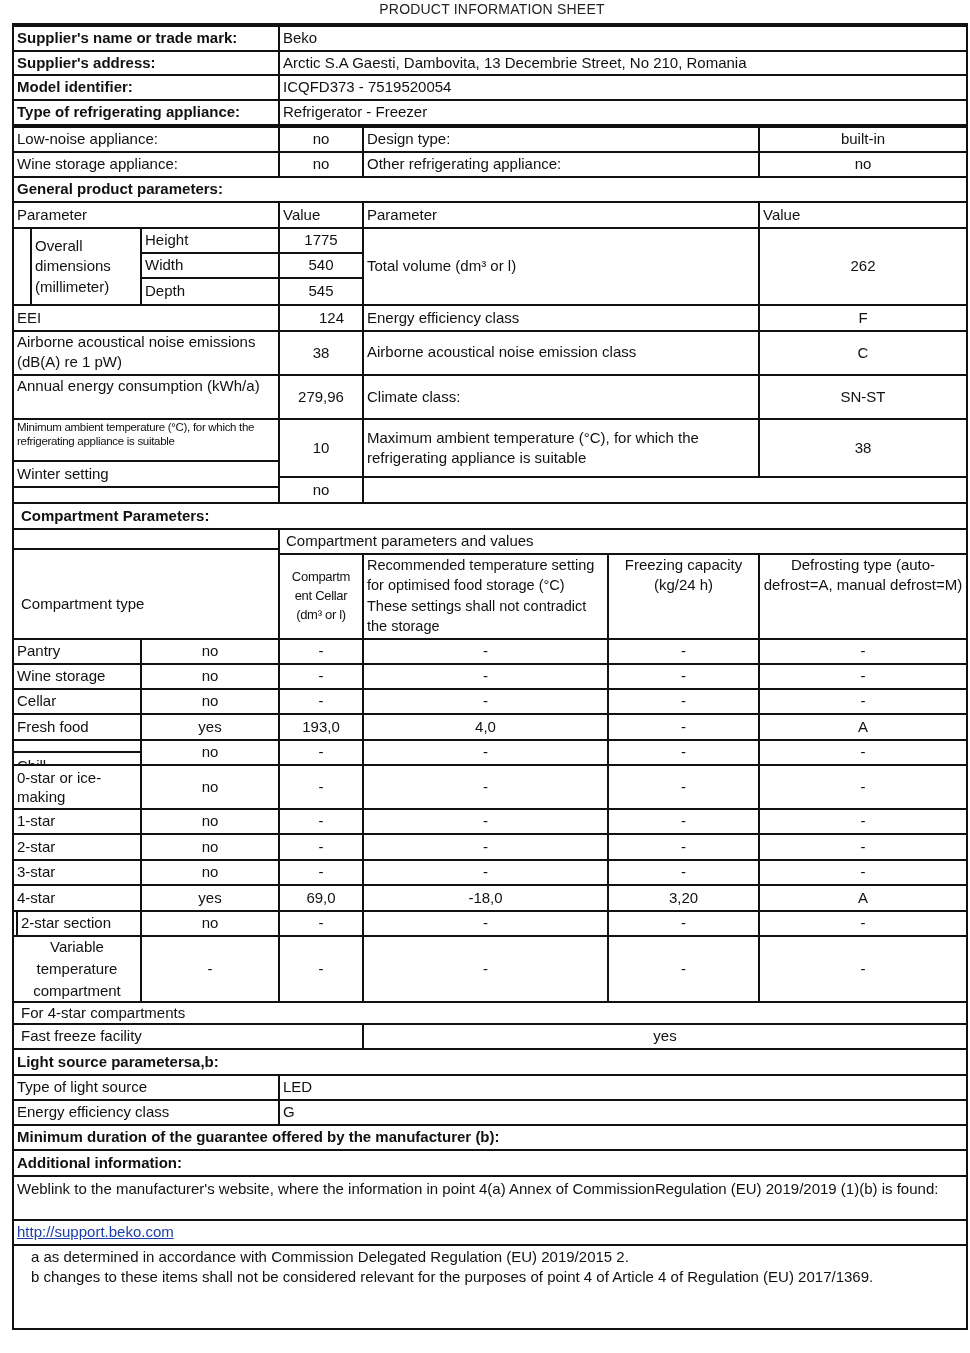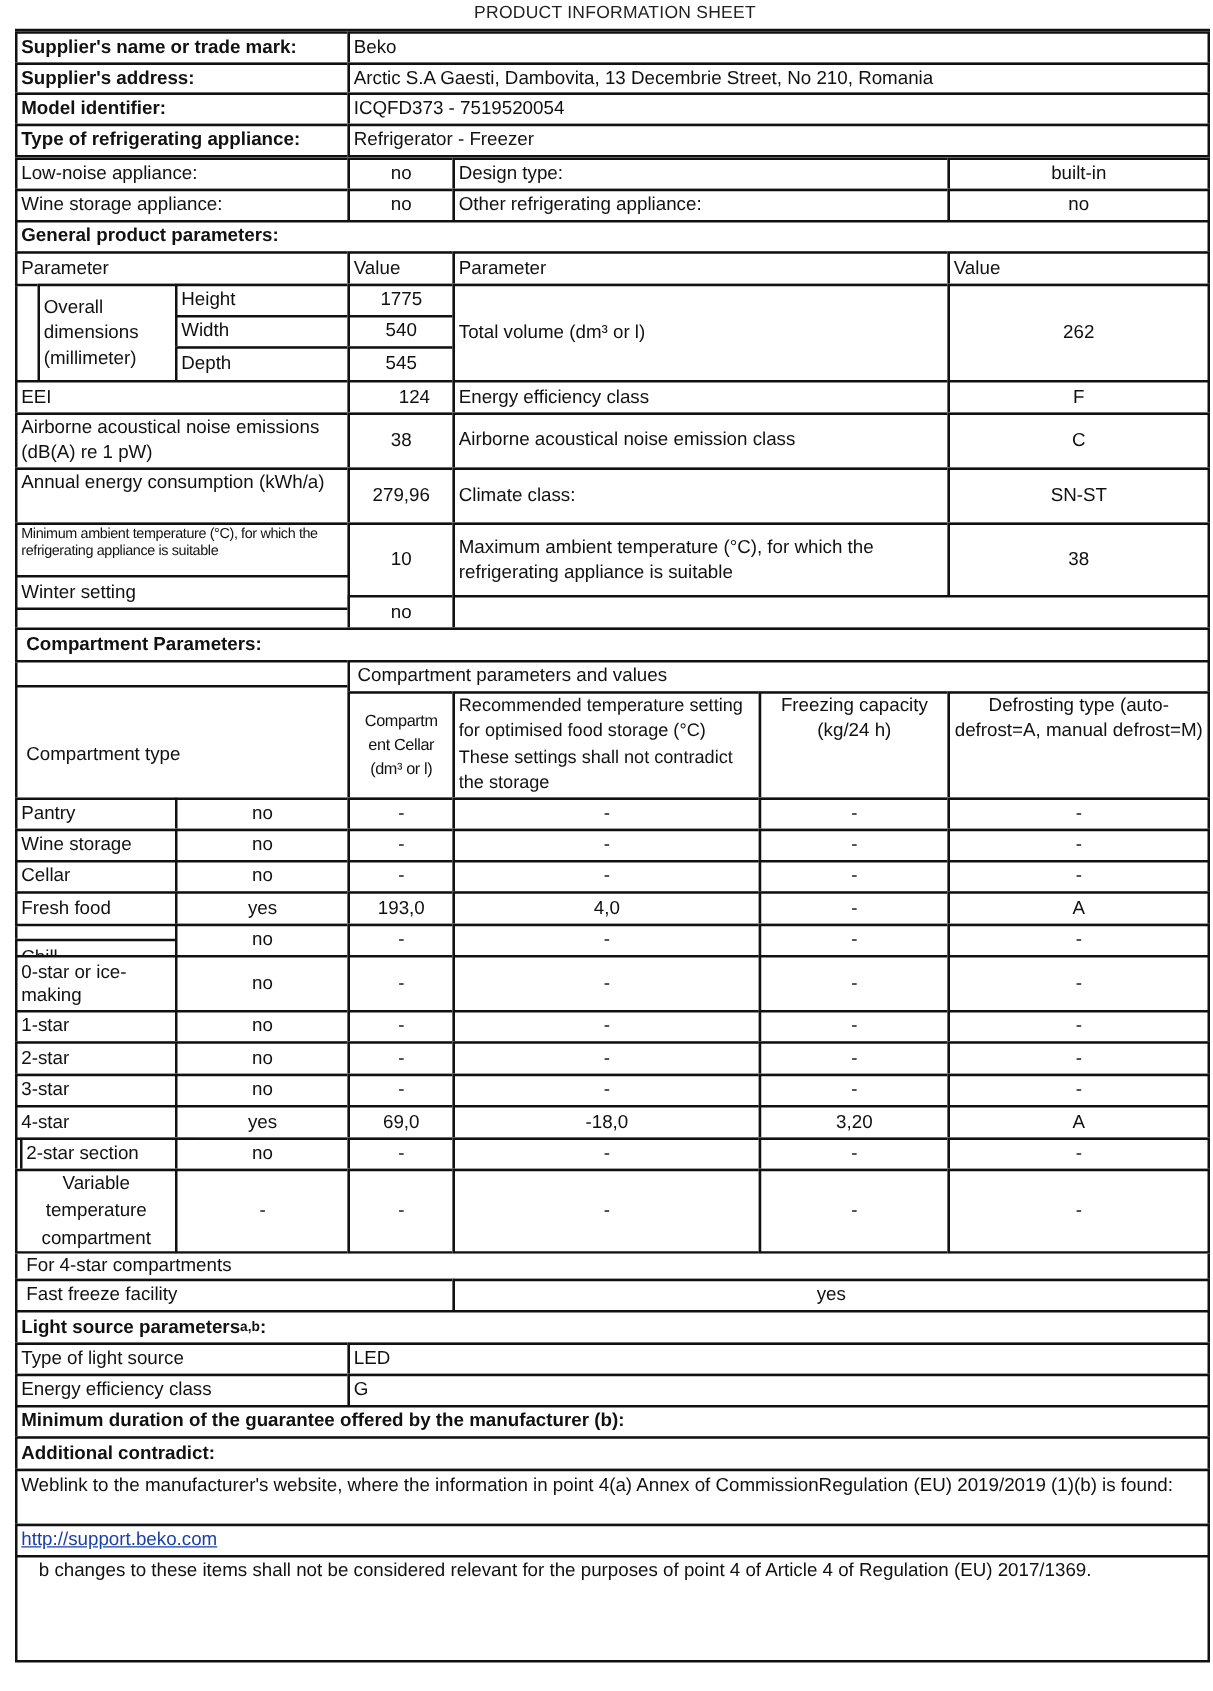--- a/index.html
+++ b/index.html
@@ -18,21 +18,21 @@
   .cell {
     position: absolute; box-sizing: border-box; border: 2px solid #111;
     background: #fff; padding: 0 3px; display: flex; align-items: center;
     line-height: 1.35; overflow: hidden;
   }
   .c { justify-content: center; text-align: center; }
   .b { font-weight: bold; }
   .small { font-size: 11.5px; line-height: 1.25; letter-spacing: -0.3px; }
   .top { align-items: flex-start; }
   .link { color: #1a3fa8; text-decoration: underline; font-family: "Liberation Sans", sans-serif; font-size: 15px; }
-  sup { font-size: 11px; }
+  sup { font-size: 15px; }
 </style>
 </head>
 <body>
 
 <div class="title">PRODUCT INFORMATION SHEET</div>
 
 <div class="sheet"></div>
 
 <div class="cell b" style="left:12px;top:25px;width:268px;height:27px;">Supplier's name or trade mark:</div>
 <div class="cell" style="left:278px;top:25px;width:690px;height:27px;">Beko</div>
@@ -212,20 +212,21 @@
     <sup>a,b</sup>
     <span>:</span>
 </div>
 <div class="cell" style="left:12px;top:1074px;width:268px;height:27px;">Type of light source</div>
 <div class="cell" style="left:278px;top:1074px;width:690px;height:27px;">LED</div>
 <div class="cell" style="left:12px;top:1099px;width:268px;height:27px;">Energy efficiency class</div>
 <div class="cell" style="left:278px;top:1099px;width:690px;height:27px;">G</div>
 
 <div class="cell b" style="left:12px;top:1124px;width:956px;height:27px;">Minimum duration of the guarantee offered by the manufacturer (b):</div>
 
-<div class="cell b" style="left:12px;top:1149px;width:956px;height:28px;">Additional contradict:</div>
+<div class="cell b" style="left:12px;top:1149px;width:956px;height:28px;">Additional information:</div>
 <div class="cell top" style="left:12px;top:1175px;width:956px;height:46px;padding-top:2px;">Weblink to the manufacturer's website, where the information in point 4(a) Annex of CommissionRegulation (EU) 2019/2019 (1)(b) is found:</div>
 <div class="cell" style="left:12px;top:1219px;width:956px;height:27px;">
   <a class="link" href="#">http://support.beko.com</a>
 </div>
 <div class="cell top" style="left:12px;top:1244px;width:956px;height:86px;display:block;padding-top:1px;">
+  <div style="padding-left:14px;">a as determined in accordance with Commission Delegated Regulation (EU) 2019/2015 2.</div>
   <div style="text-indent:14px;">b changes to these items shall not be considered relevant for the purposes of point 4 of Article 4 of Regulation (EU) 2017/1369.</div>
 </div>
 
 </body></html>

